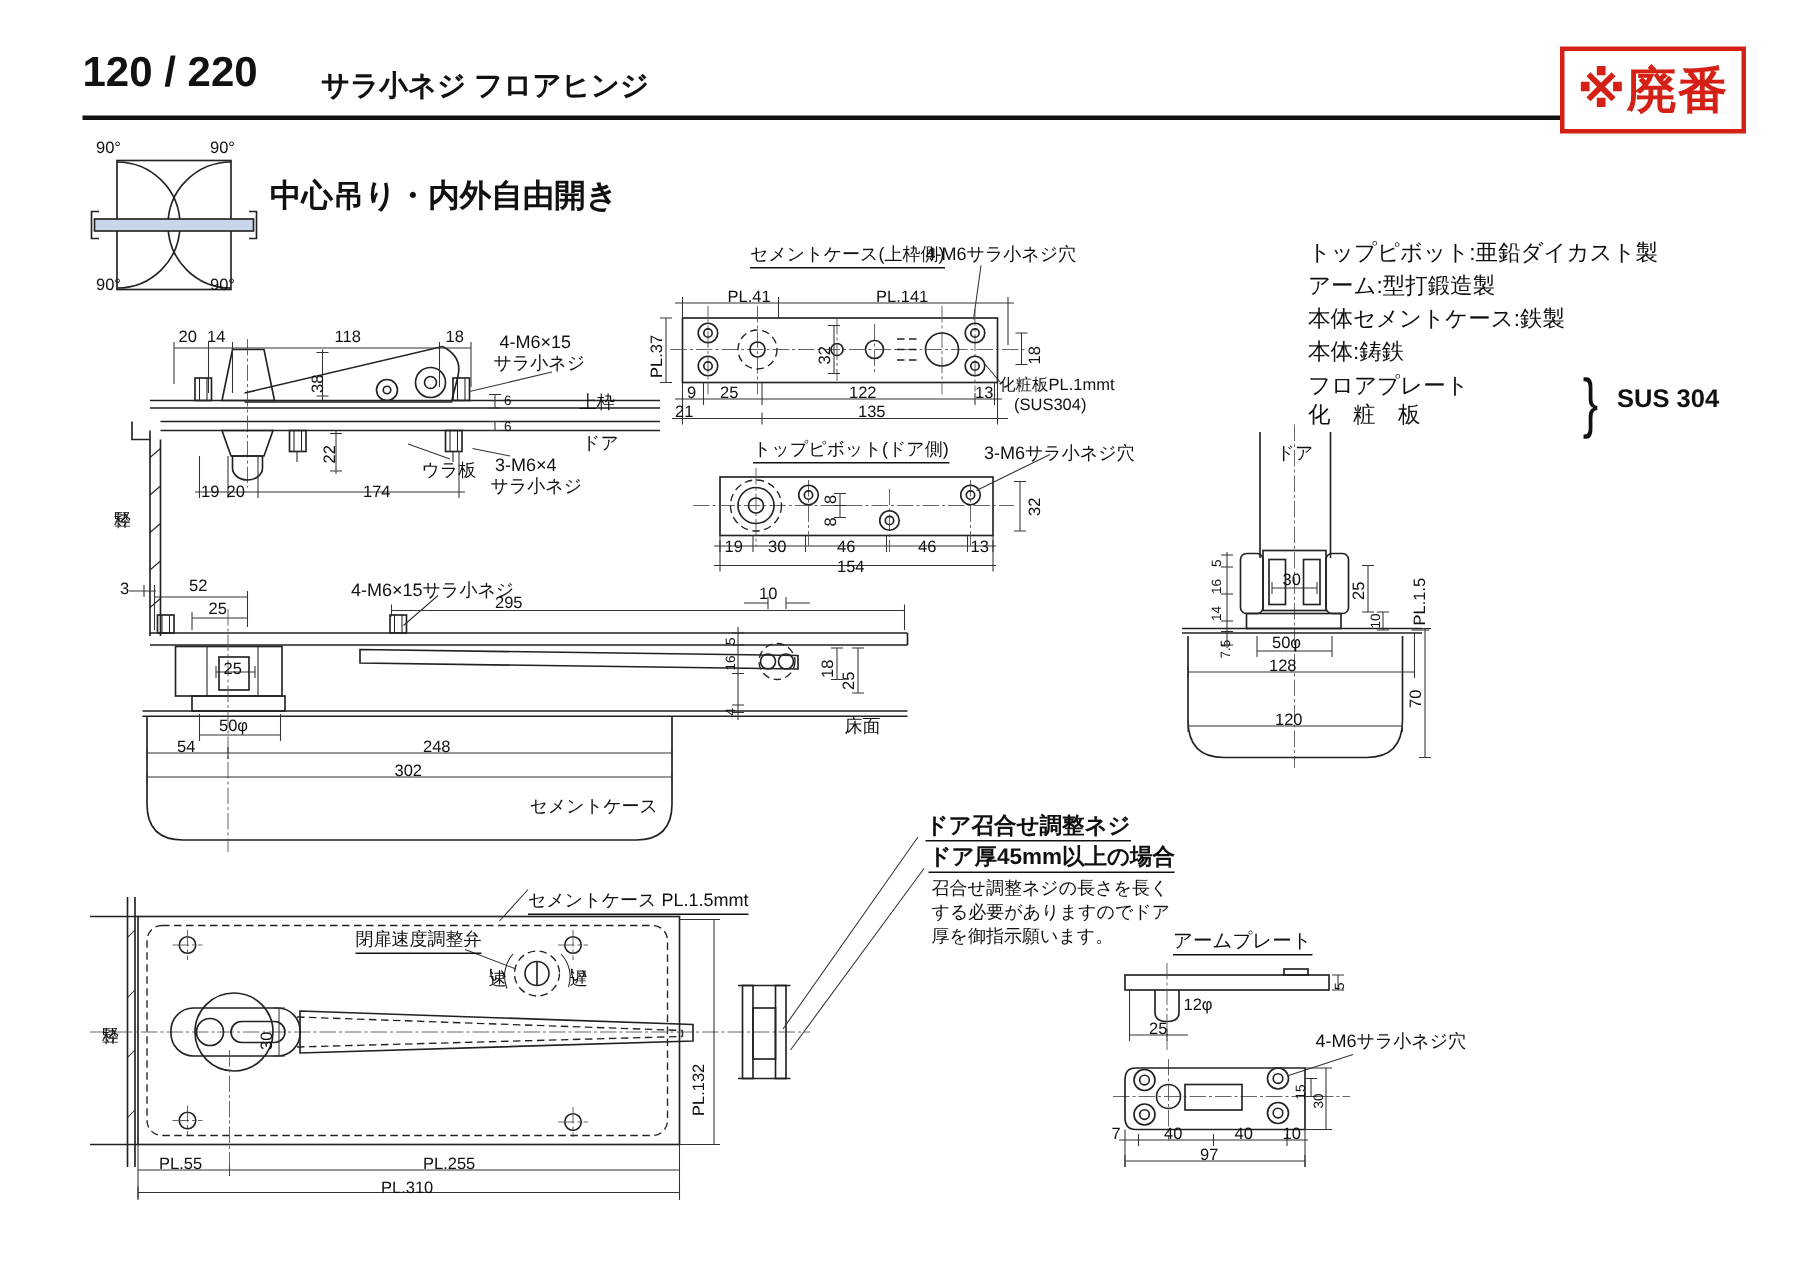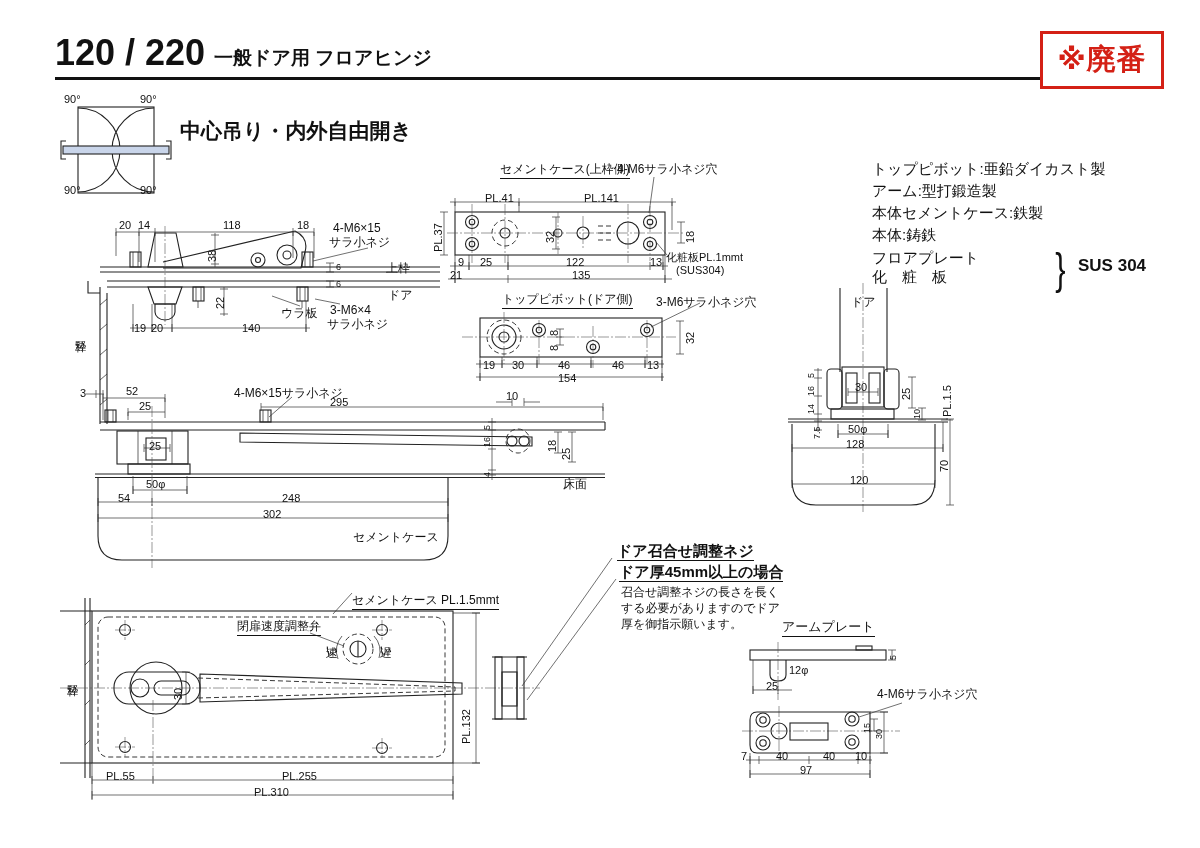--- a/index.html
+++ b/index.html
@@ -1,34 +1,34 @@
 <!DOCTYPE html>
 <html><head>
 <meta charset="utf-8">
 <style>
   html,body{margin:0;padding:0}
   body{width:1200px;height:848px;background:#ffffff;position:relative;overflow:hidden;
        font-family:"Liberation Sans","DejaVu Sans",sans-serif;color:#111}
   .lb{position:absolute;white-space:nowrap;font-size:11px;line-height:1.15}
   .s9{font-size:9px}.s12{font-size:12px}.s13{font-size:13px}.s15{font-size:15px}
-  .s17{font-size:17px}.s19{font-size:19px}.s21{font-size:21px}.s30{font-size:36px}
+  .s17{font-size:17px}.s19{font-size:19px}.s21{font-size:21px}.s30{font-size:28px}
   .b{font-weight:bold}
   .ul{border-bottom:1.5px solid #111;padding-bottom:1px}
   .rot{transform-origin:0 0;transform:rotate(-90deg)}
   .vert{writing-mode:vertical-rl;text-orientation:upright;letter-spacing:1px}
   .brace{font-size:44px;font-weight:100;transform:scaleX(.7)}
   svg.art{position:absolute;left:0;top:0}
   .ln{stroke:#222;fill:none;stroke-width:1.1}
   .lt{stroke:#222;fill:none;stroke-width:.7}
   .lnd{stroke:#222;fill:none;stroke-width:.9;stroke-dasharray:5 3}
   .cl{stroke:#555;fill:none;stroke-width:.6;stroke-dasharray:11 2 2 2}
   .dim{stroke:#333;fill:none;stroke-width:.7}
   .stamp{position:absolute;left:1040px;top:31px;width:118px;height:52px;border:3px solid #d42015;
          display:flex;align-items:center;justify-content:center}
-  .stamp span{color:#d42015;font-size:29px;font-weight:bold;letter-spacing:1px}
+  .stamp span{color:#d42015;font-size:33px;font-weight:bold;letter-spacing:1px}
   .rule{position:absolute;left:55px;top:77px;width:987px;height:3px;background:#111}
 </style>
 </head>
 <body>
 
 <svg class="art" width="1200" height="848" viewBox="0 0 1200 848">
 
   <g>
     <rect x="78" y="107" width="76" height="86" class="ln"></rect>
     <path class="ln" d="M78,108 A42,42 0 0 1 120,150 M154,108 A42,42 0 0 0 112,150 M78,192 A42,42 0 0 0 120,150 M154,192 A42,42 0 0 1 112,150"></path>
@@ -219,21 +219,21 @@
     <path class="dim" d="M902,703 L859,717"></path>
     <path class="dim" d="M746,760 H872 M750,756 v8 M759,756 v8 M809,756 v8 M858,756 v8 M870,756 v8 M750,753 V778 M870,753 V778"></path>
     <path class="dim" d="M750,774 H870 M750,770 v8 M870,770 v8"></path>
     <path class="dim" d="M874,719 V731 M870,719 h8 M870,731 h8"></path>
     <path class="dim" d="M884,712 V753 M880,712 h8 M880,753 h8 M870,712 H888 M870,753 H888"></path>
   </g>
 </svg>
 
 <div>
   <span class="lb s30 b" style="left:55px;top:32px">120 / 220</span>
-  <span class="lb s19 b" style="left:214px;top:47px">一般ドア用 フロアヒンジ</span>
+  <span class="lb s19 b" style="left:214px;top:47px">サラ小ネジ フロアヒンジ</span>
   <div class="rule"></div>
   <div class="stamp">
     <span>※廃番</span>
   </div>
 </div>
 
 <div>
   <span class="lb" style="left:64px;top:93px">90°</span>
   <span class="lb" style="left:140px;top:93px">90°</span>
   <span class="lb" style="left:64px;top:184px">90°</span>
@@ -263,21 +263,21 @@
   <span class="lb s12" style="left:386px;top:262px">上枠</span>
   <span class="lb s12" style="left:388px;top:289px">ドア</span>
   <span class="lb s9" style="left:336px;top:262px">6</span>
   <span class="lb s9" style="left:336px;top:279px">6</span>
   <span class="lb rot" style="left:214px;top:309px">22</span>
   <span class="lb s12" style="left:281px;top:307px">ウラ板</span>
   <span class="lb s12" style="left:330px;top:304px">3-M6×4</span>
   <span class="lb s12" style="left:327px;top:318px">サラ小ネジ</span>
   <span class="lb" style="left:134px;top:322px">19</span>
   <span class="lb" style="left:151px;top:322px">20</span>
-  <span class="lb" style="left:242px;top:322px">140</span>
+  <span class="lb" style="left:242px;top:322px">174</span>
   <span class="lb vert" style="left:74px;top:332px">竪枠</span>
   <span class="lb" style="left:80px;top:387px">3</span>
 </div>
 
 <div>
   <span class="lb s12 ul" style="left:500px;top:163px">セメントケース(上枠側)</span>
   <span class="lb s12" style="left:617px;top:163px">4-M6サラ小ネジ穴</span>
   <span class="lb" style="left:485px;top:192px">PL.41</span>
   <span class="lb" style="left:584px;top:192px">PL.141</span>
   <span class="lb rot" style="left:432px;top:252px">PL.37</span>

